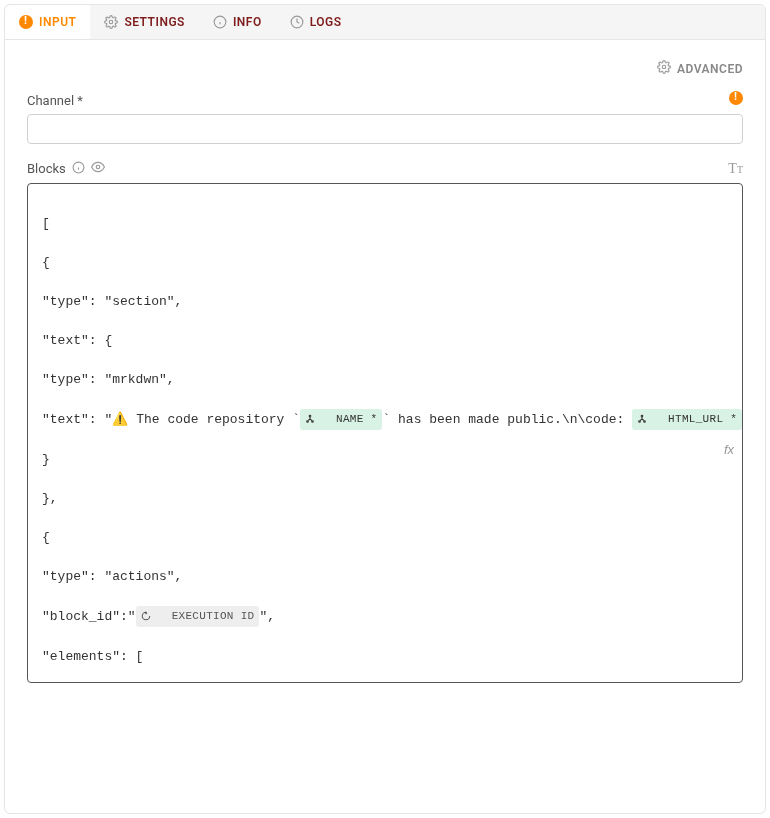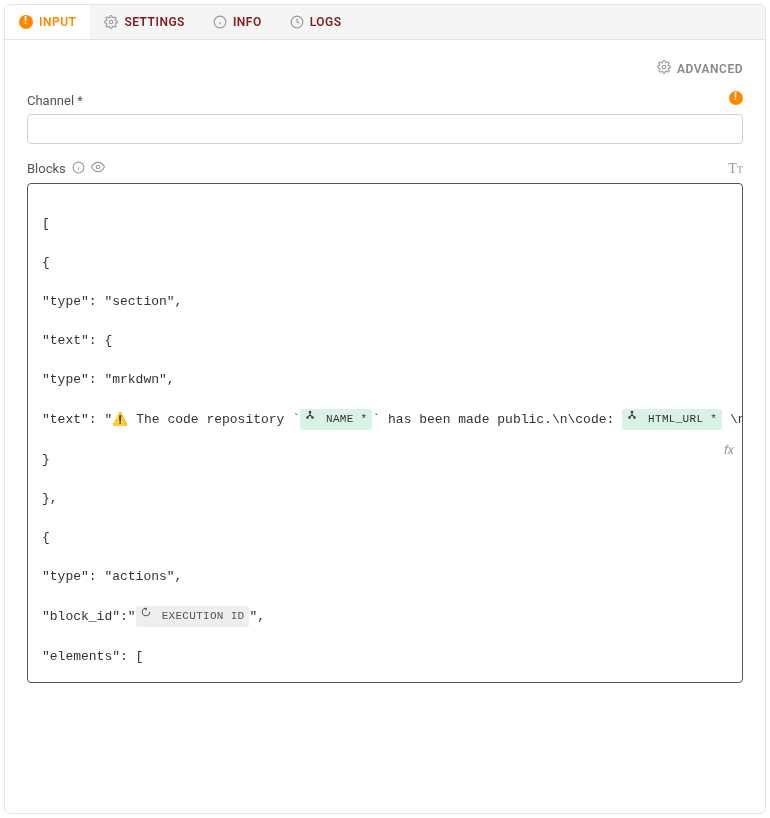--- a/index.html
+++ b/index.html
@@ -102,21 +102,22 @@
       line-height: 19.5px;
       color: #333;
       background: #fff;
       overflow: hidden;
       white-space: pre;
       position: relative;
     }
     .code-line { white-space: nowrap; }
     .pill {
       display: inline-flex;
-      gap: 11px;
+      align-items: center;
+      gap: 21px;
       border-radius: 3px;
       padding: 1px 5px;
       font-size: 11px;
       font-family: "SFMono-Regular", Consolas, "Liberation Mono", Menlo, monospace;
       vertical-align: middle;
       letter-spacing: 0.3px;
     }
     .pill.green {
       background: #d9f2e6;
       color: #333;

